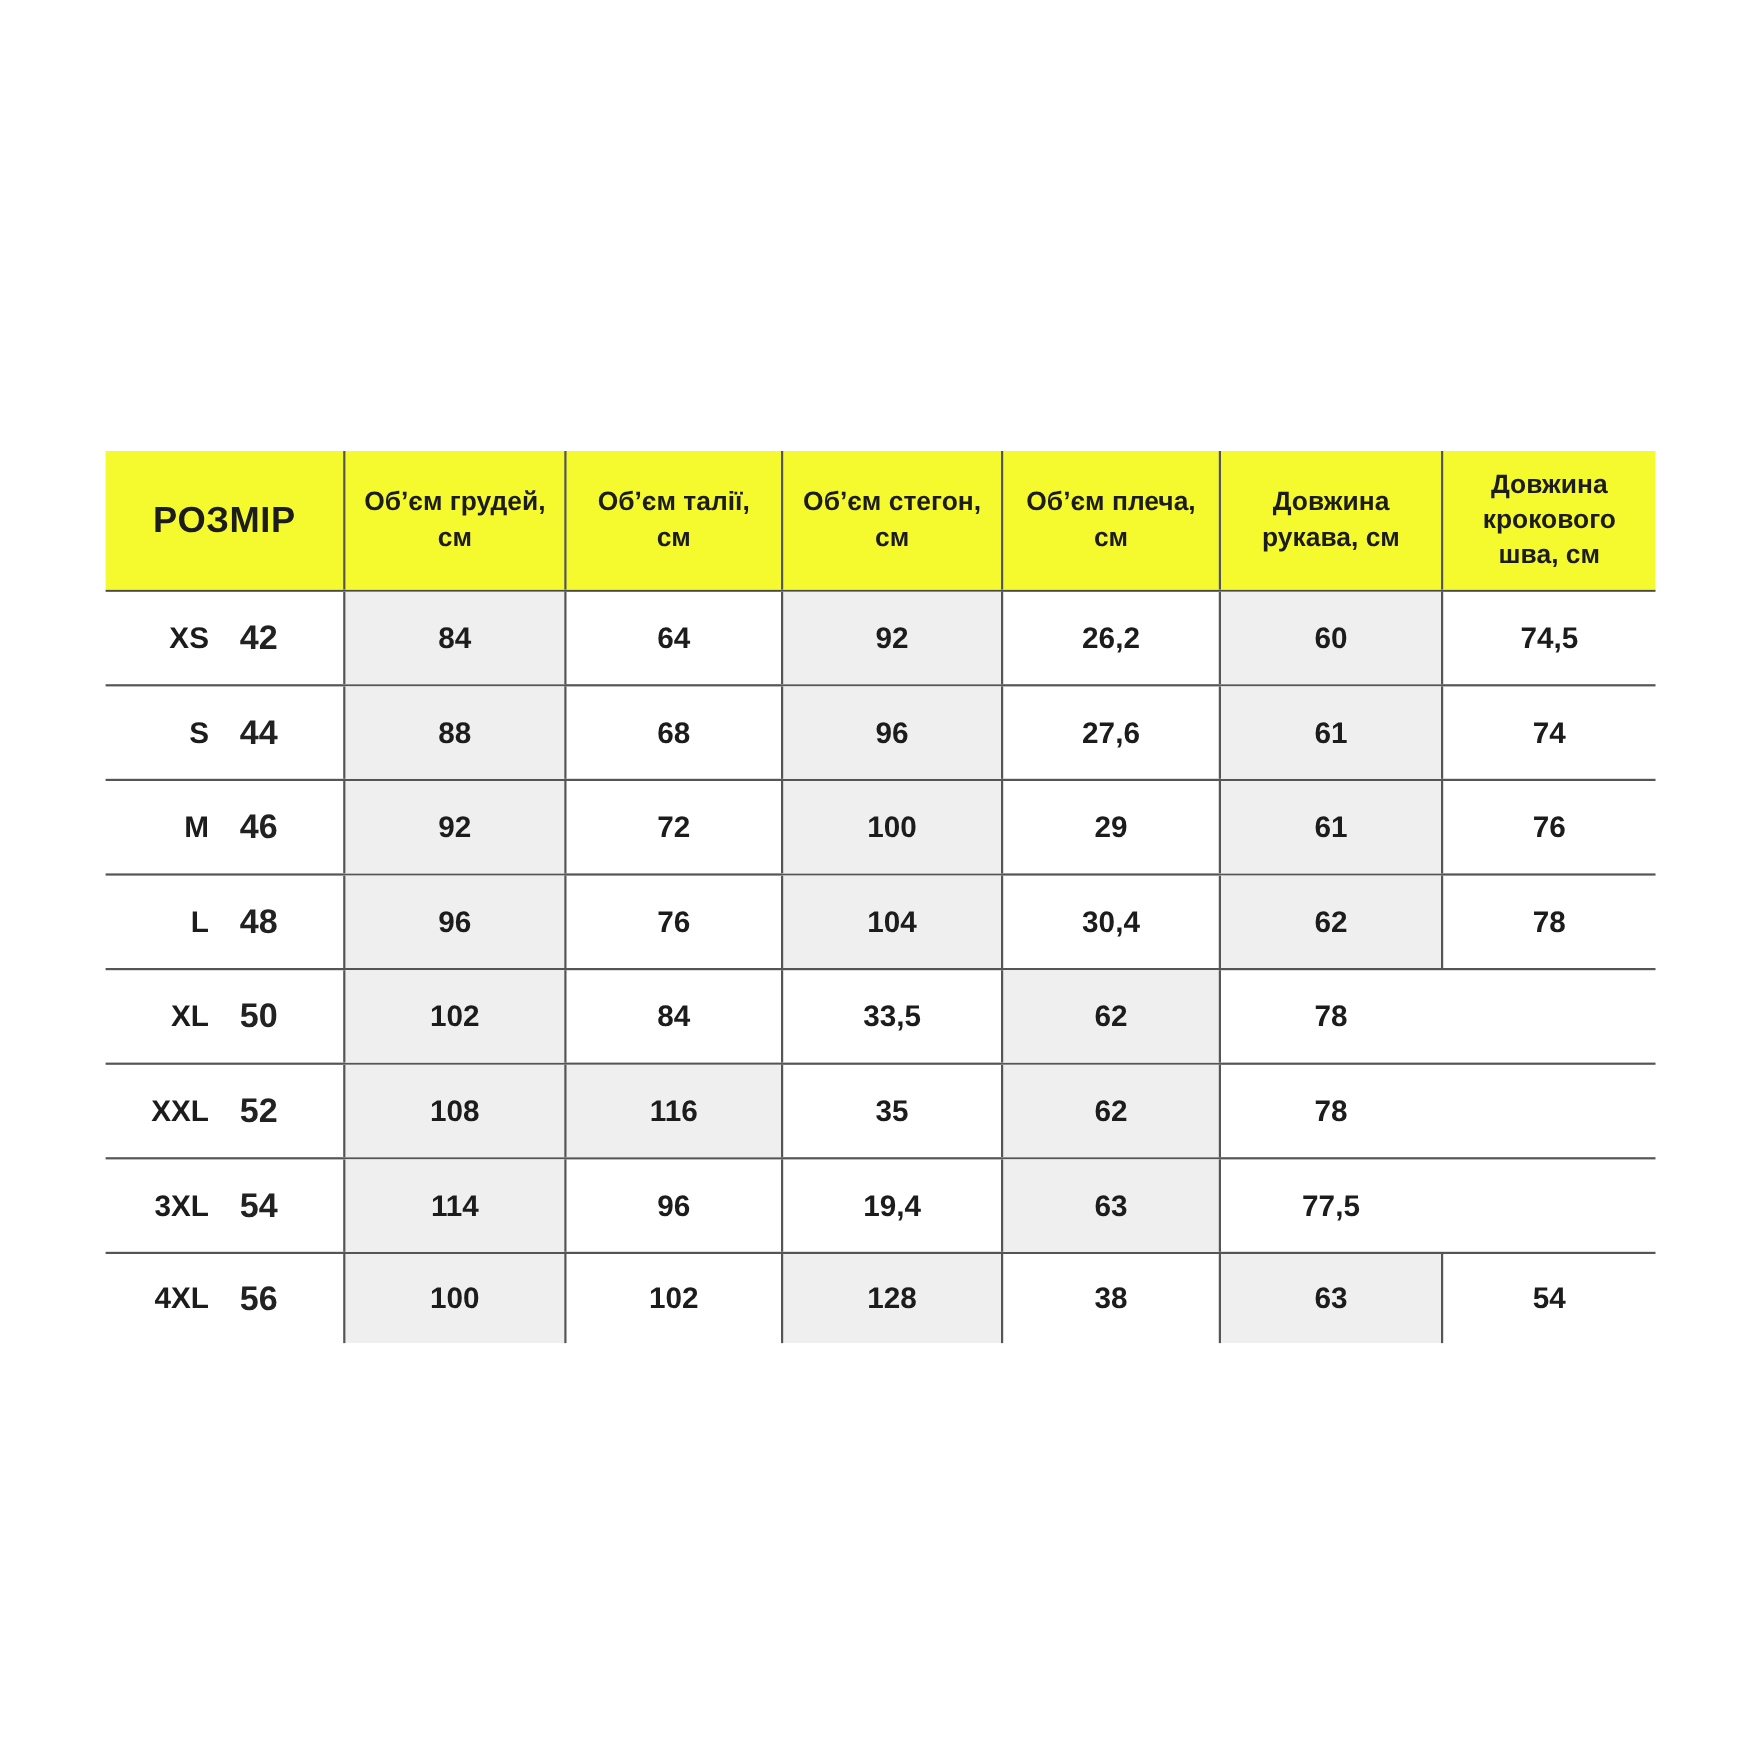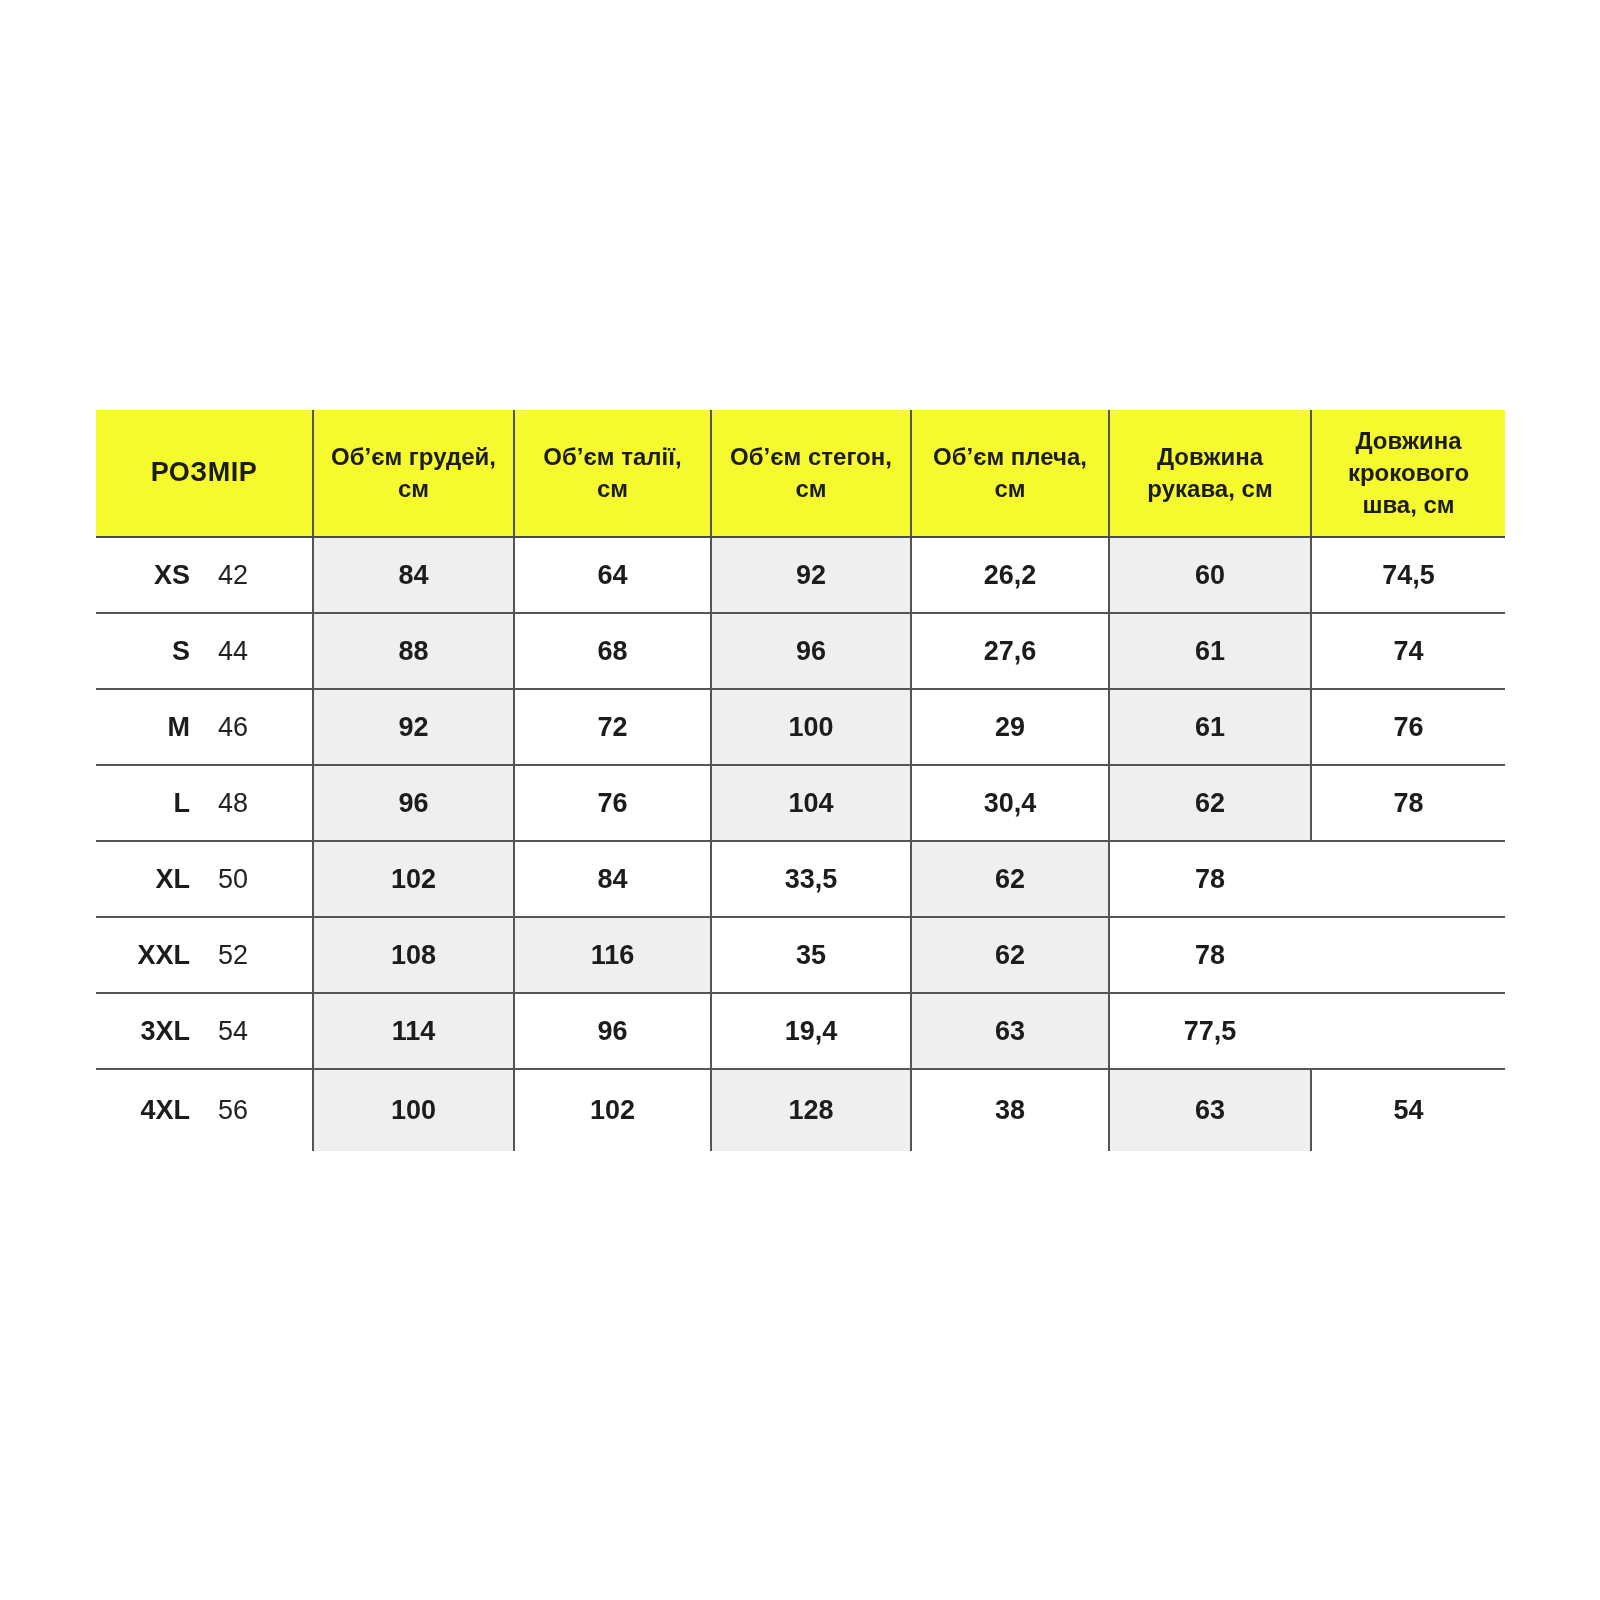--- a/index.html
+++ b/index.html
@@ -39,32 +39,32 @@
     border-bottom: 2px solid #4a4a4a;
   }
   .header-row .td {
     height: 126px;
     background: #f5fa2e;
     font-size: 24px;
     line-height: 1.32;
     padding: 0 16px;
   }
   .header-row .td.hsize {
-    font-size: 27px;
+    font-size: 33px;
     letter-spacing: 0.5px;
   }
   
   .data-row {
     border-bottom: 2px solid #555555;
   }
   .data-row:last-child {
     border-bottom: none;
   }
   .data-row .td {
-    height: 74px;
+    height: 84px;
   }
   .data-row:last-child .td {
     height: 81px;
   }
   .td.shade {
     background: #efefef;
   }
   
   .td.c1 {
     display: grid;
@@ -74,22 +74,22 @@
   }
   .c1 .sl {
     text-align: right;
     padding-right: 14px;
     font-weight: 700;
     font-size: 27px;
   }
   .c1 .sn {
     text-align: left;
     padding-left: 14px;
-    font-weight: 400;
-    font-size: 27px;
+    font-weight: 700;
+    font-size: 31px;
     color: #222222;
   }
 </style>
 </head>
 <body>
 
 <div class="size-table">
 
   <div class="tr header-row">
     <div class="td hsize">РОЗМІР</div>

